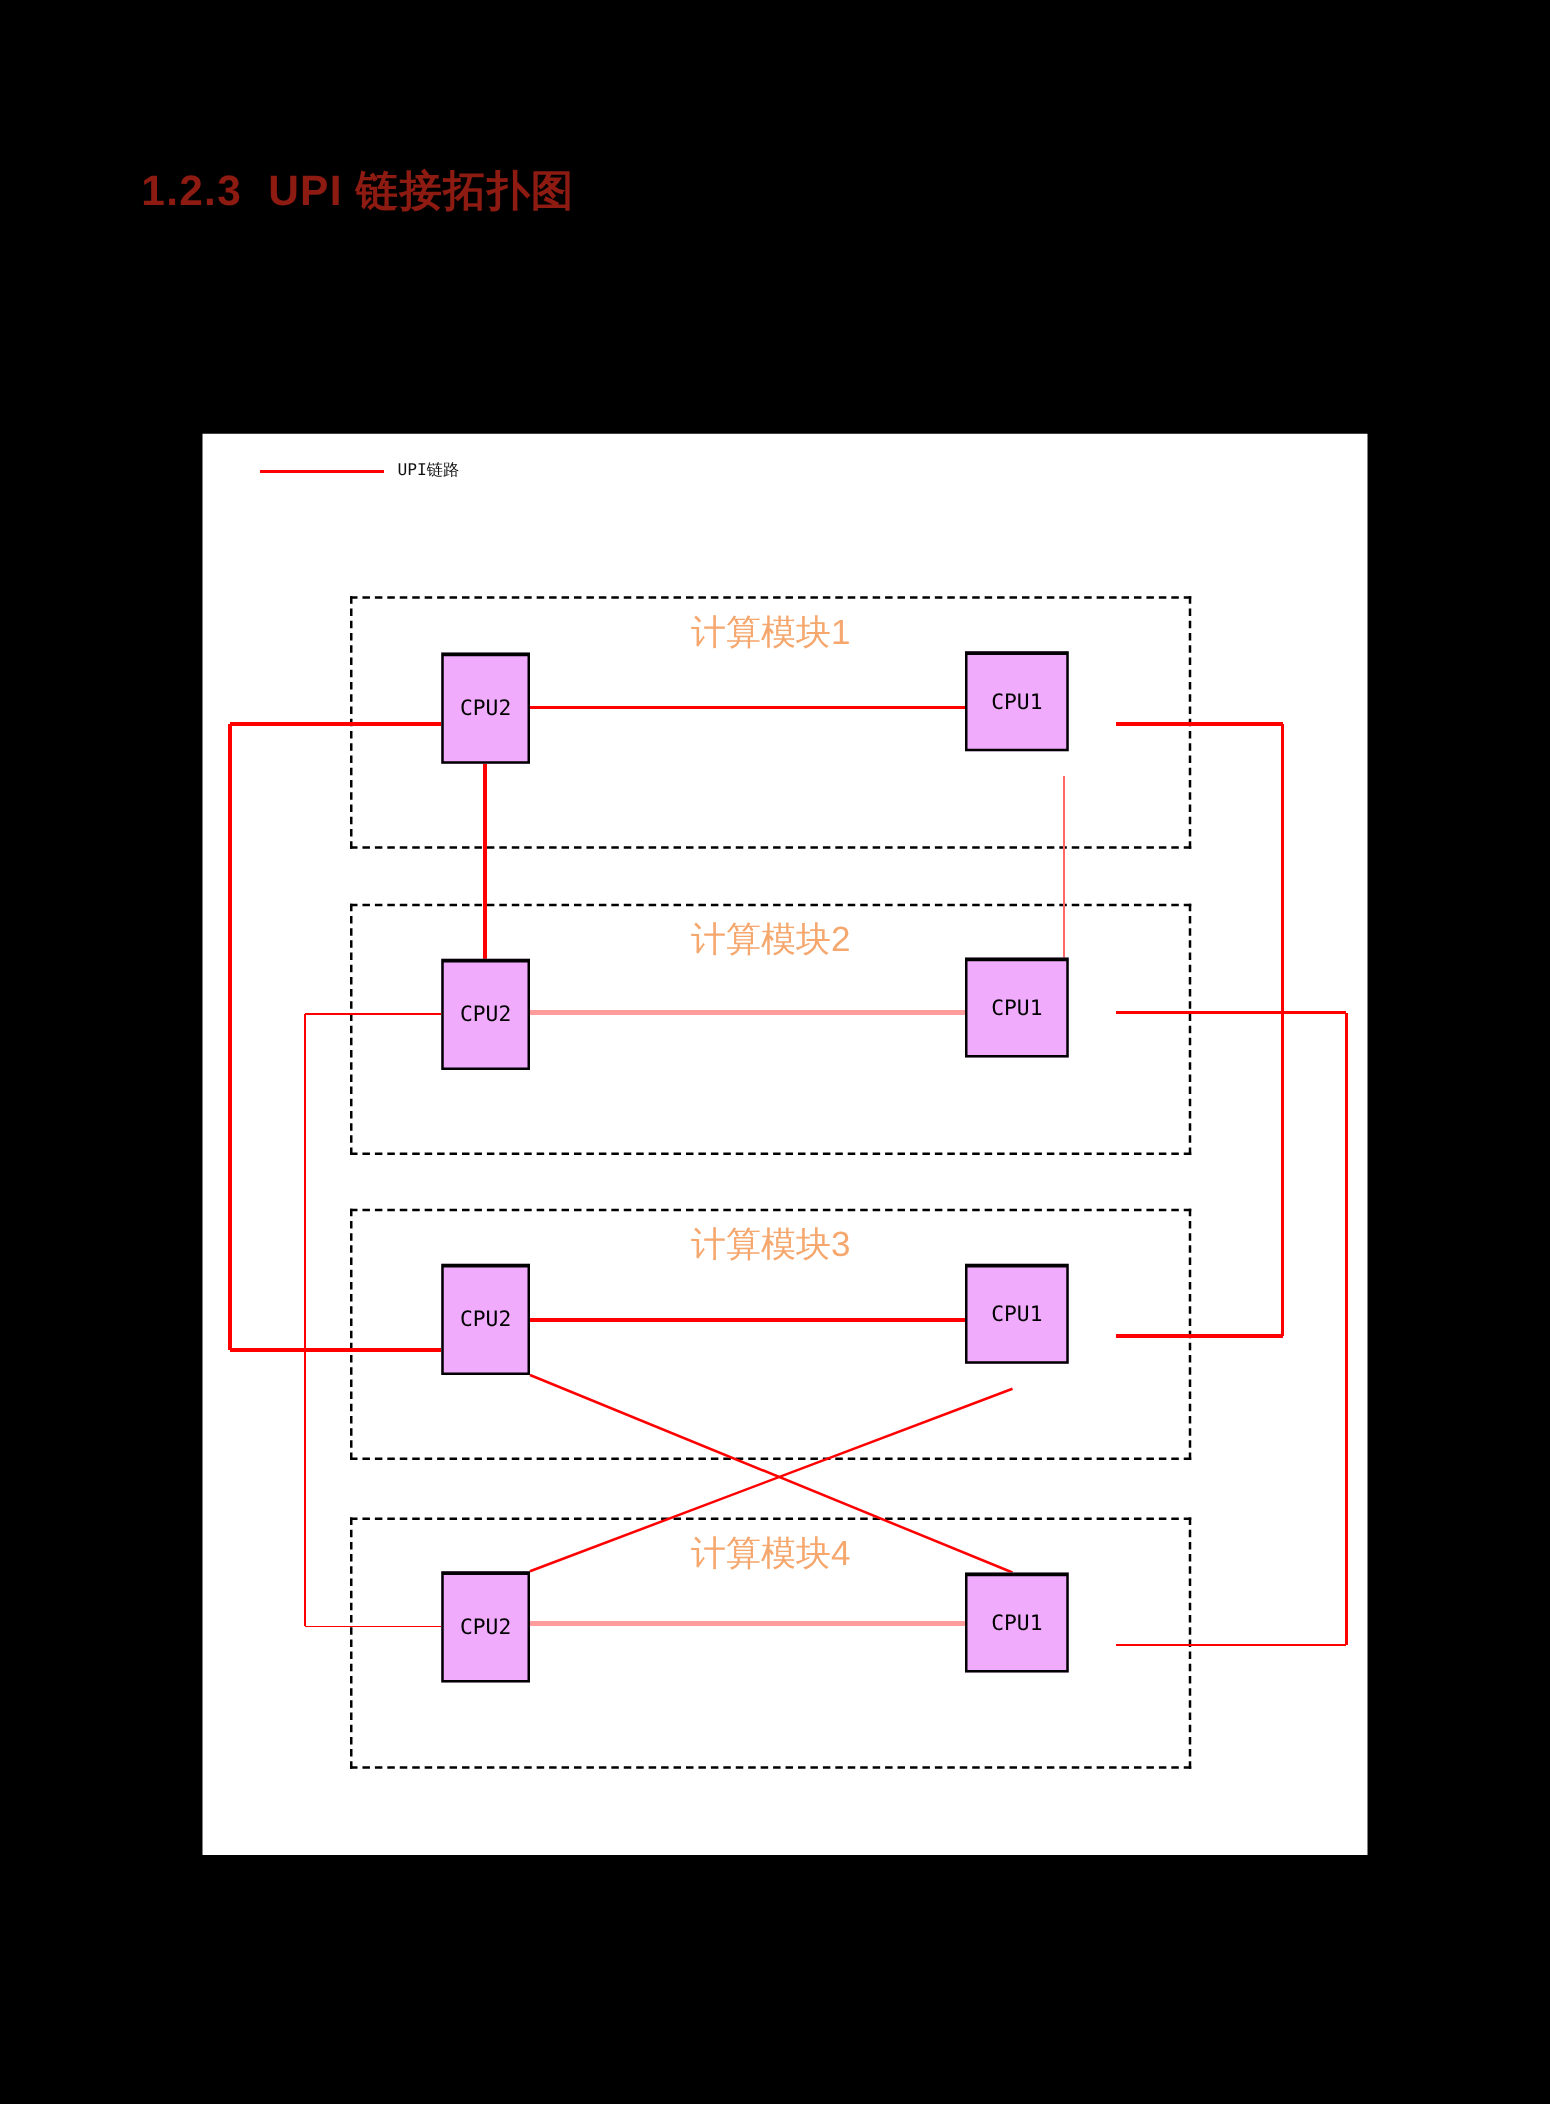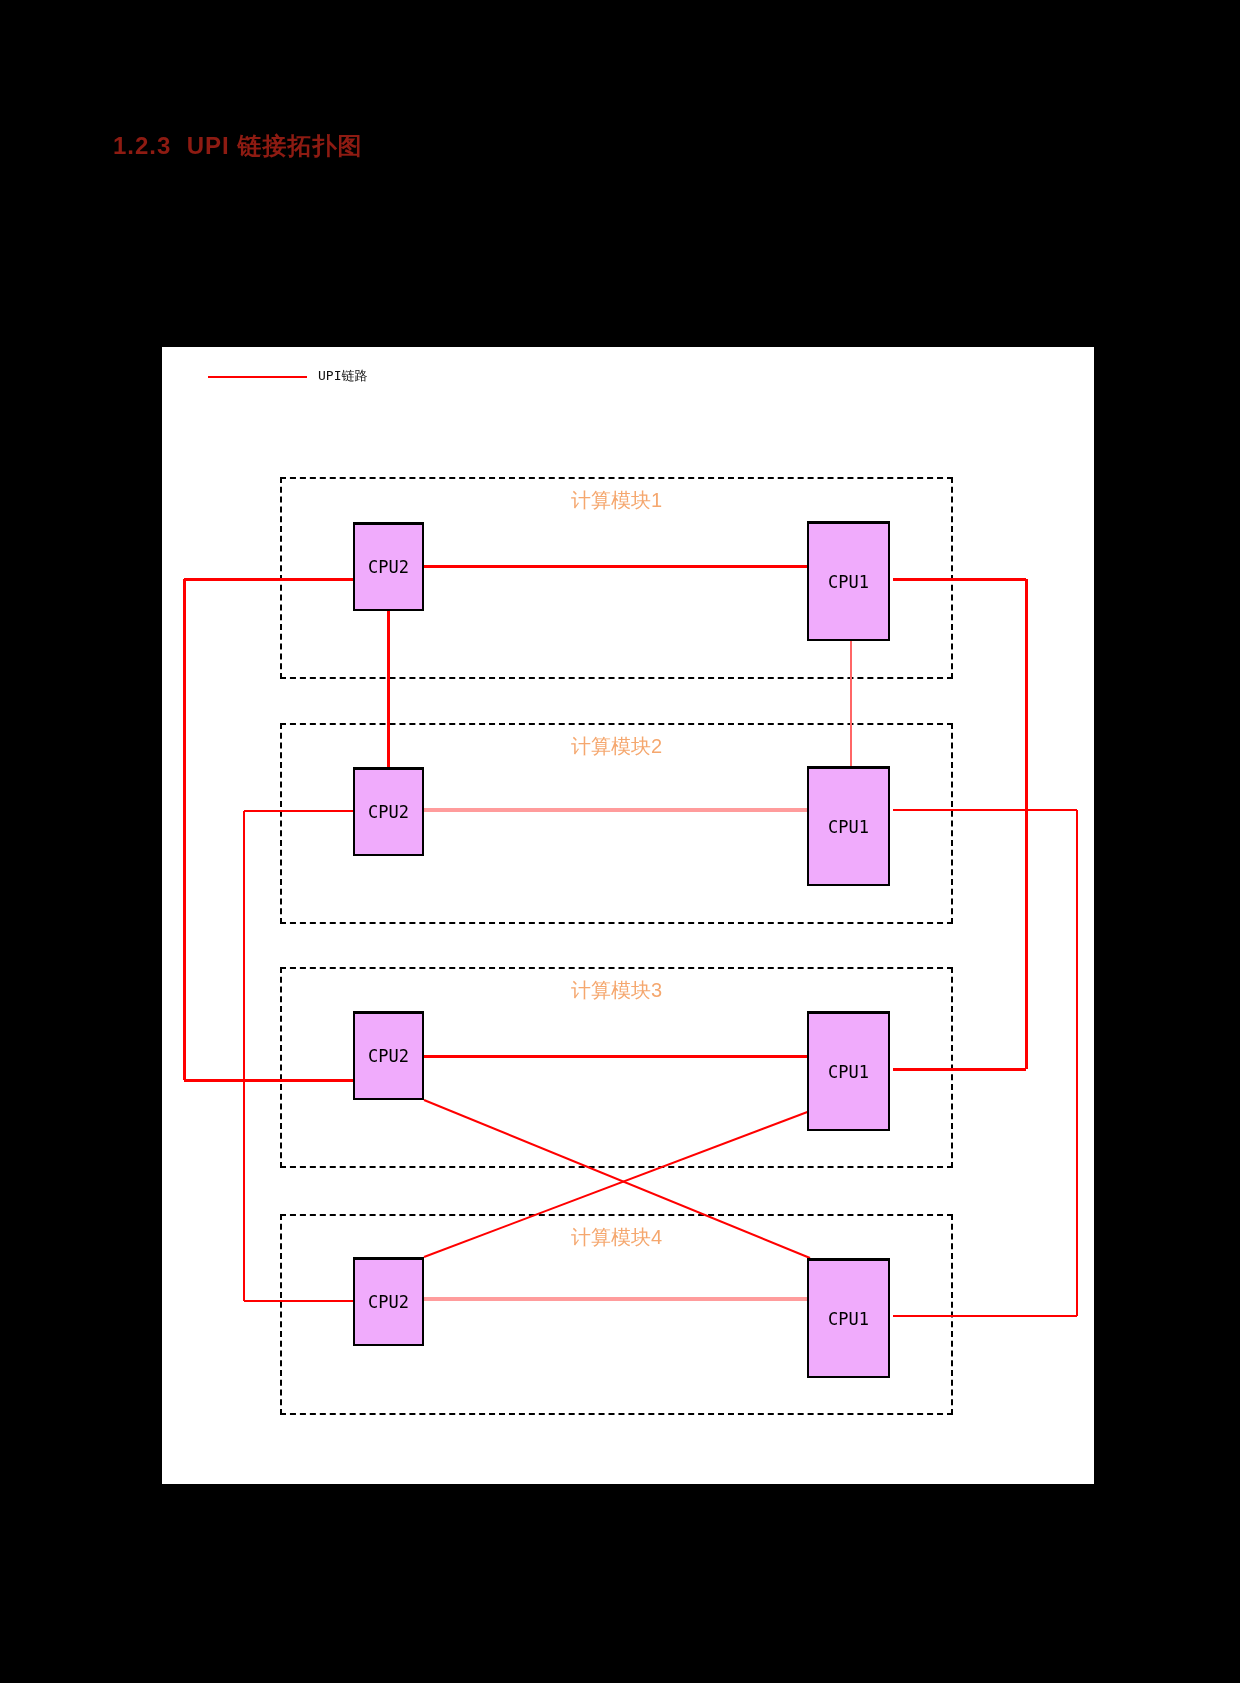--- a/index.html
+++ b/index.html
@@ -6,21 +6,21 @@
   body{
     width:1240px;height:1683px;
     background:#000;
     position:relative;
     overflow:hidden;
     font-family:"Liberation Sans", sans-serif;
   }
   .heading{
     position:absolute;
     left:113px;top:130px;
-    font-size:24px;
+    font-size:34px;
     font-weight:bold;
     letter-spacing:1px;
     color:var(--heading-red,#8e1b12);
     white-space:pre;
   }
   .panel{
     position:absolute;
     left:162px;top:347px;
     width:932px;height:1137px;
     background:var(--panel-bg,#ffffff);
@@ -38,21 +38,21 @@
     left:118px;
     width:673px;
     box-sizing:border-box;
     border:2px dashed #000;
     z-index:1;
   }
   .module-title{
     display:block;
     text-align:center;
     padding-top:8px;
-    font-size:20px;
+    font-size:28px;
     color:var(--title-orange,#f5a76e);
     font-family:"Liberation Sans",sans-serif;
   }
   .m1{top:130px;height:202px;}
   .m2{top:376px;height:201px;}
   .m3{top:620px;height:201px;}
   .m4{top:867px;height:201px;}
   .link-layer{
     position:absolute;left:0;top:0;
     width:932px;height:1137px;
@@ -67,21 +67,21 @@
     background:#f0abfc;
     border:2px solid #000;
     border-top-width:3px;
     display:flex;align-items:center;justify-content:center;
     font-family:"DejaVu Sans Mono","Liberation Mono",monospace;
     font-size:17px;
     color:#000;
     z-index:3;
   }
   .cpu2{left:191px;width:71px;height:89px;}
-  .cpu1{left:645px;width:83px;height:120px;justify-content:center;}
+  .cpu1{left:610px;width:83px;height:80px;justify-content:center;}
   .cpu2.r1{top:175px;} .cpu1.r1{top:174px;}
   .cpu2.r2{top:420px;} .cpu1.r2{top:419px;}
   .cpu2.r3{top:664px;} .cpu1.r3{top:664px;}
   .cpu2.r4{top:910px;} .cpu1.r4{top:911px;}
 </style>
 </head>
 <body>
 
 <div class="heading">1.2.3  UPI 链接拓扑图</div>
 

